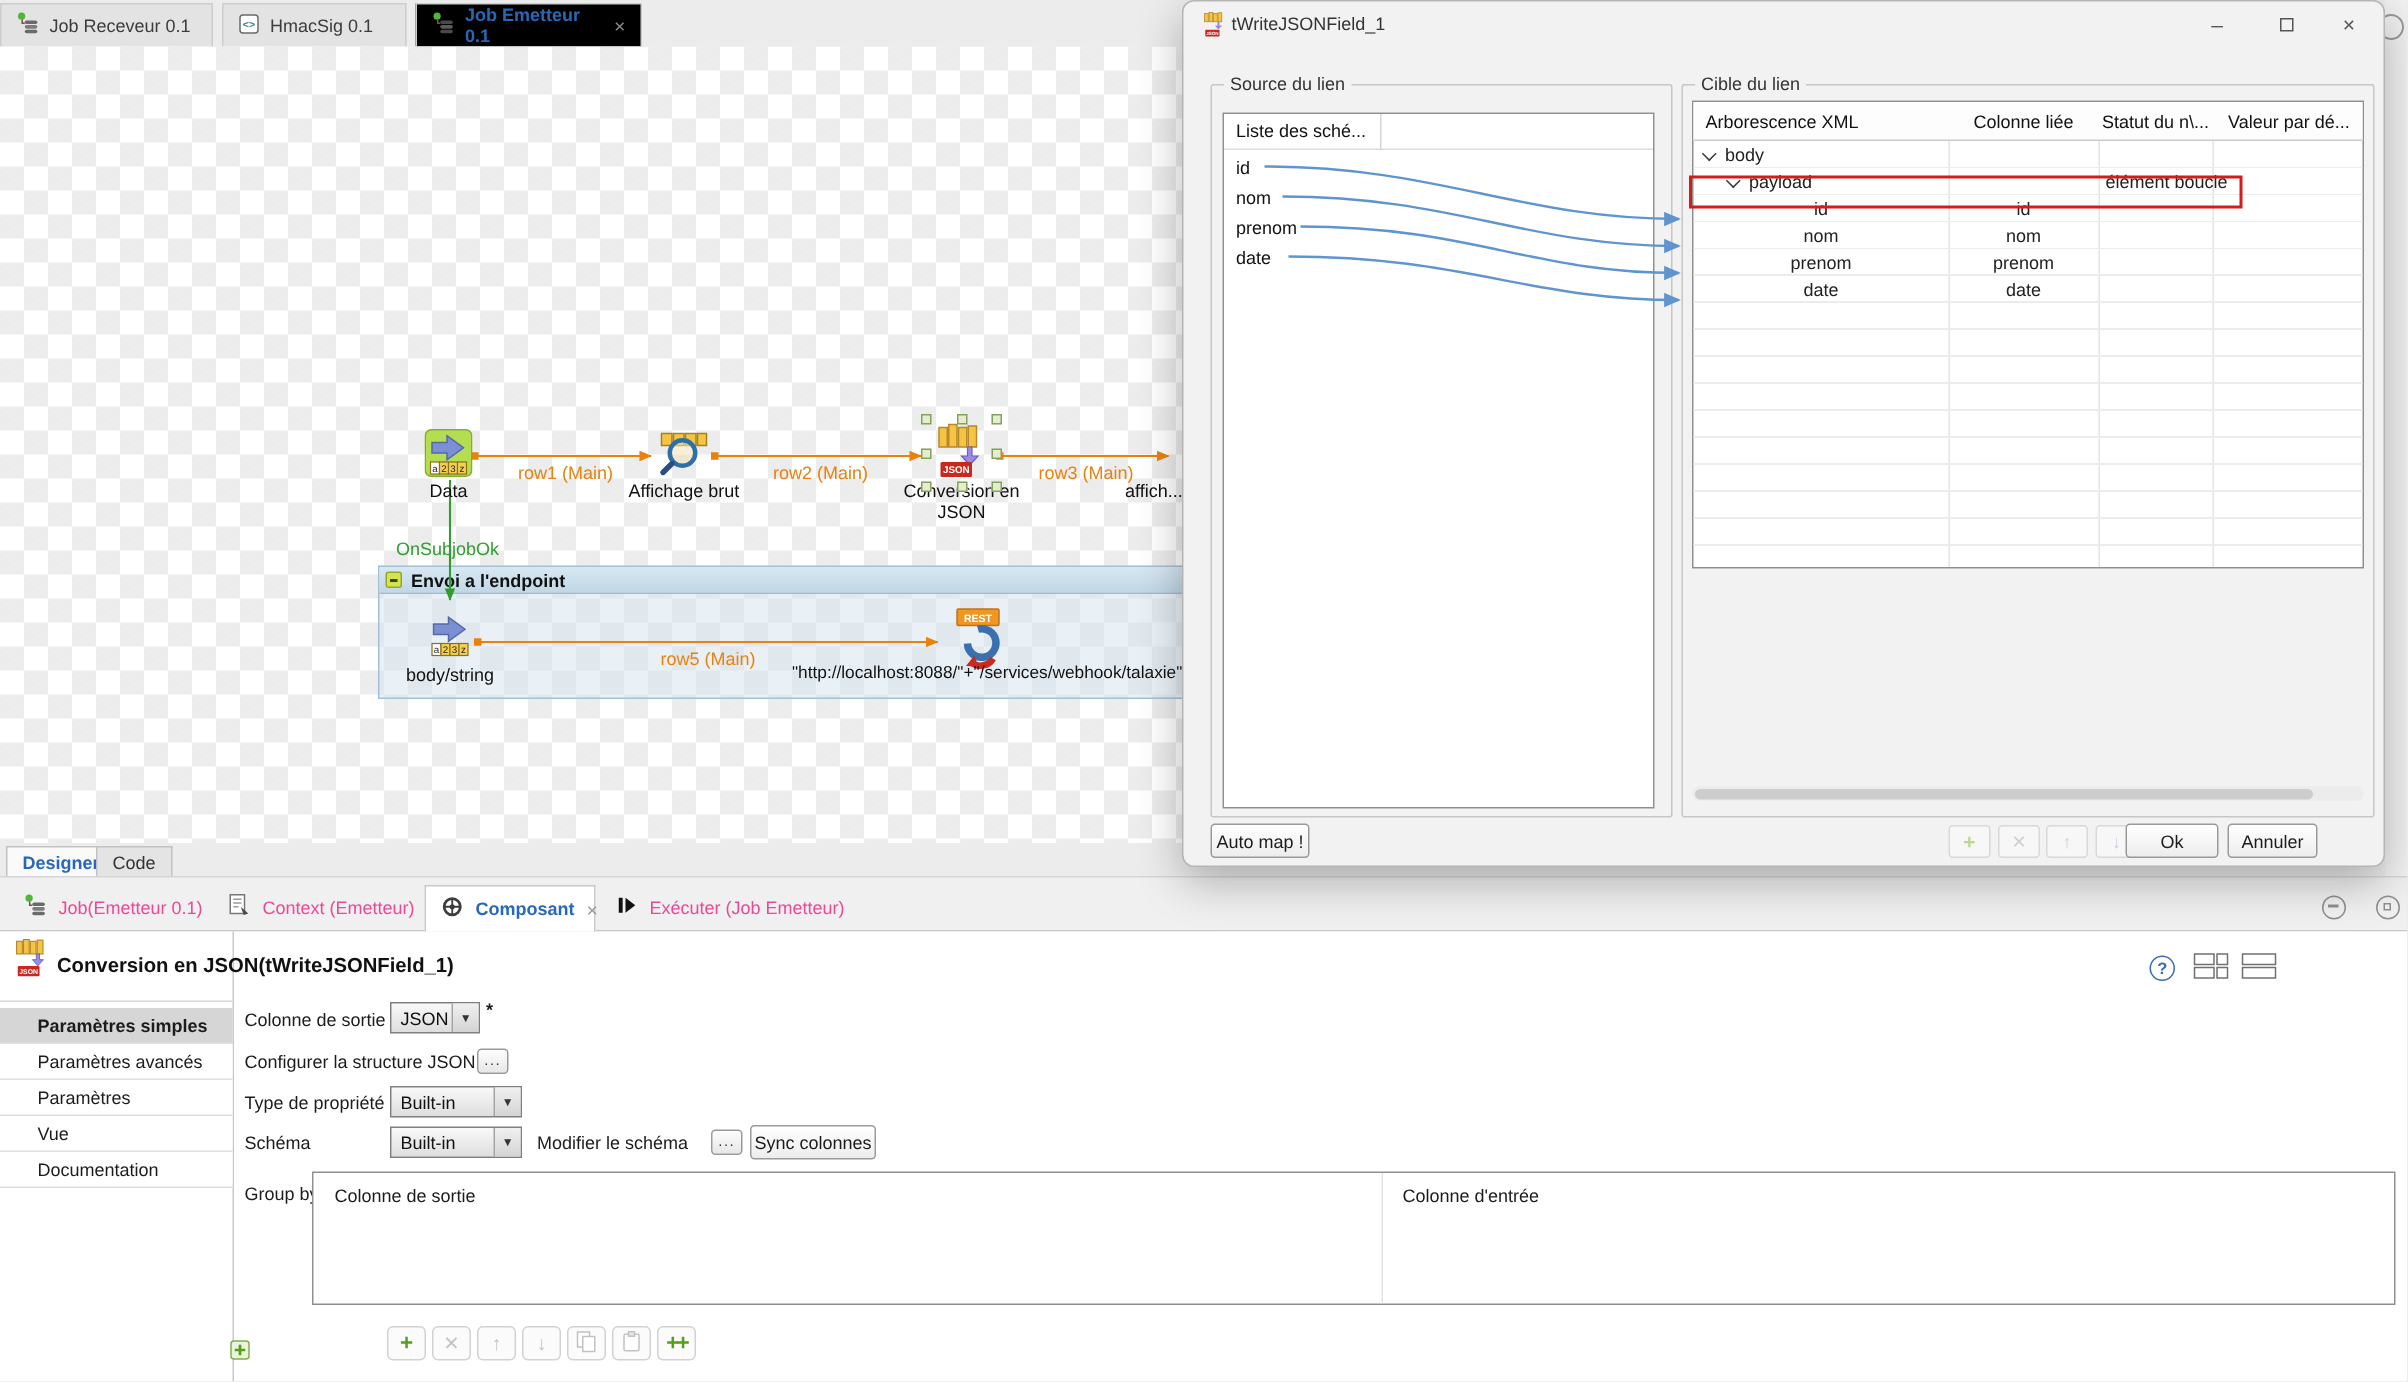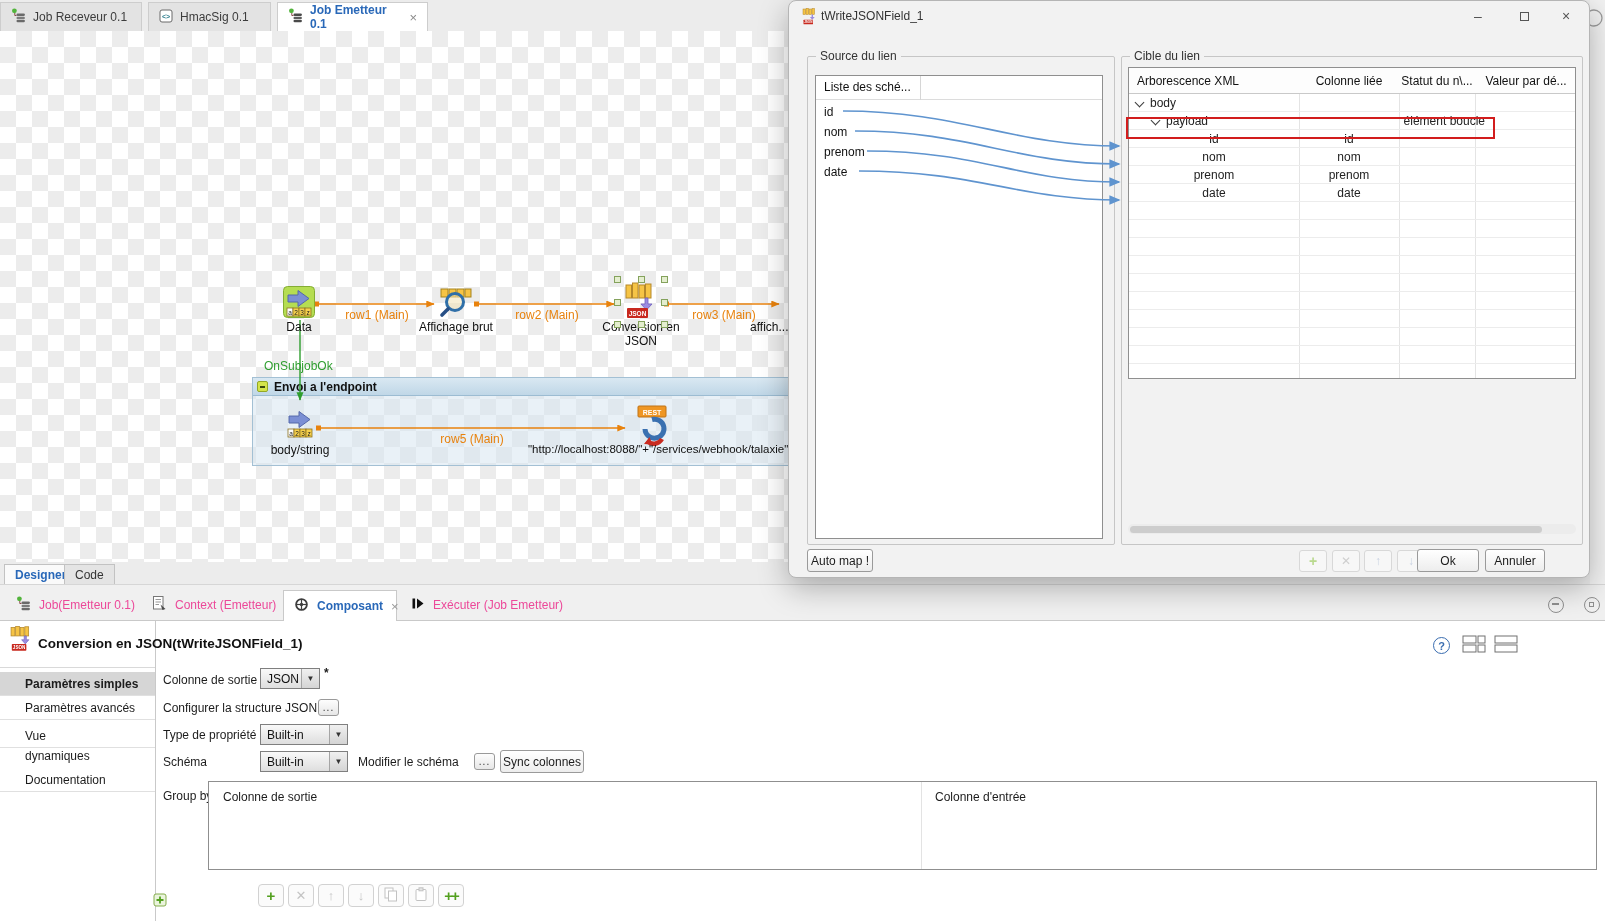--- a/index.html
+++ b/index.html
@@ -5,21 +5,21 @@
   html,body{margin:0;padding:0;background:#dcdcdc;}
   #app{position:relative;width:1605px;height:921px;overflow:hidden;background:#fff;
        font-family:"Liberation Sans","DejaVu Sans",sans-serif;font-size:12px;color:#222;}
   .abs{position:absolute;}
   .nowrap{white-space:nowrap;}
 
   
   .topbar{position:absolute;left:0;top:0;width:1605px;height:31px;background:#ececec;border-bottom:1px solid #d2d2d2;}
   .etab{position:absolute;top:2px;height:29px;display:flex;align-items:center;gap:7px;padding:0 10px;
         background:#e3e3e3;border:1px solid #cdcdcd;border-bottom:none;box-sizing:border-box;color:#3c3c3c;}
-  .etab.active{background:#ffffff;color:#2968b8;font-weight:bold;}
+  .etab.active{background:#000000;color:#2968b8;font-weight:bold;}
   .etab .close{color:#8a8a8a;font-weight:normal;font-size:13px;margin-left:4px;}
 
   
   .canvas{position:absolute;left:0;top:31px;width:1605px;height:531px;background-color:#fff;
     background-image:linear-gradient(45deg,#ececec 25%,transparent 25%,transparent 75%,#ececec 75%),
                      linear-gradient(45deg,#ececec 25%,transparent 25%,transparent 75%,#ececec 75%);
     background-size:32px 32px;background-position:0 0,16px 16px;}
   .subjob{position:absolute;left:252px;width:537px;border:1px solid #a3c0d4;box-sizing:border-box;background:rgba(212,228,239,.52);}
   .subjob .sjhead{height:17px;background:linear-gradient(#d9e8f2,#c0d7e7);border-bottom:1px solid #9cbcd2;
        display:flex;align-items:center;gap:6px;padding:0 4px;font-weight:bold;color:#111;}
@@ -350,21 +350,21 @@
     <svg width="24" height="19" viewBox="0 0 24 19">
         <rect x="1" y="1" width="22" height="7" fill="#fff" stroke="#707070"></rect>
         <rect x="1" y="10" width="22" height="7" fill="#fff" stroke="#707070"></rect>
       </svg>
   </span>
 
   <div class="abs" style="left:0;top:667px;width:155px;height:1px;background:#d9d9d9;"></div>
   <div class="menuitem sel" style="top:672px;">Paramètres simples</div>
   <div class="menuitem" style="top:696px;">Paramètres avancés</div>
   <div class="menuitem" style="top:720px;">Paramètres dynamiques</div>
-  <div class="menuitem" style="top:724px;">Vue</div>
+  <div class="menuitem" style="top:744px;">Vue</div>
   <div class="menuitem" style="top:768px;">Documentation</div>
 
   <div class="flabel" style="left:163px;top:673px;">Colonne de sortie</div>
   <div class="combo" style="left:260px;top:668px;width:60px;">
     <span class="val">JSON</span>
     <span class="arr">▼</span>
   </div>
   <div class="flabel" style="left:324px;top:666px;font-weight:bold;">*</div>
 
   <div class="flabel" style="left:163px;top:701px;">Configurer la structure JSON</div>

